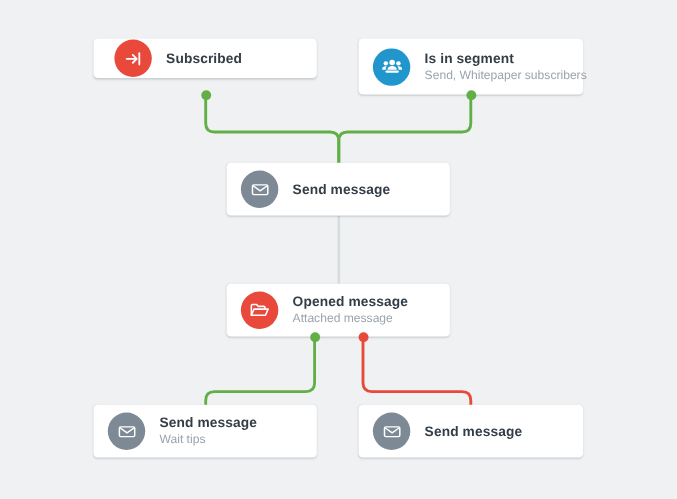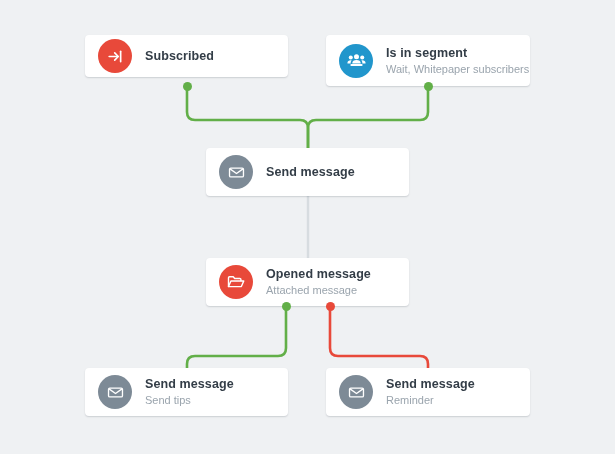--- a/index.html
+++ b/index.html
@@ -78,21 +78,21 @@
     color: #9aa4ad;
     line-height: 15px;
     margin-top: 1px;
     white-space: nowrap;
   }
 
   
   .card.single .card-text { justify-content: center; }
 
   
-  #card-subscribed      { left: 85px;  top: 35px;  width: 203px; height: 42px; }
+  #card-subscribed      { left: 85px;  top: 35px;  width: 203px; height: 36px; padding-left: 6px; }
   #card-segment         { left: 326px; top: 35px;  width: 204px; height: 51px; }
   #card-send-whitepaper { left: 206px; top: 148px; width: 203px; height: 48px; }
   #card-opened          { left: 206px; top: 258px; width: 203px; height: 48px; }
   #card-send-moretips   { left: 85px;  top: 368px; width: 203px; height: 48px; }
   #card-send-reminder   { left: 326px; top: 368px; width: 204px; height: 48px; }
 
   
   .dot {
     position: absolute;
     width: 9px;
@@ -144,21 +144,21 @@
         <circle cx="5.9" cy="9.4" r="2.5"></circle>
         <circle cx="20.1" cy="9.4" r="2.5"></circle>
         <path d="M13 12.4 c-3.1 0 -5.2 1.6 -5.2 3.6 v0.7 h10.4 v-0.7 c0 -2 -2.1 -3.6 -5.2 -3.6 z"></path>
         <path d="M5.9 12.8 c-2.4 0 -4.1 1.3 -4.1 2.9 v0.9 h4.0 v-1.1 c0 -1 0.4 -1.9 1.1 -2.6 c-0.3 -0.1 -0.6 -0.1 -1.0 -0.1 z"></path>
         <path d="M20.1 12.8 c2.4 0 4.1 1.3 4.1 2.9 v0.9 h-4.0 v-1.1 c0 -1 -0.4 -1.9 -1.1 -2.6 c0.3 -0.1 0.6 -0.1 1.0 -0.1 z"></path>
         <rect x="5.4" y="17.4" width="15.2" height="2.5" rx="1.2"></rect>
       </svg>
     </div>
     <div class="card-text">
       <div class="card-title">Is in segment</div>
-      <div class="card-sub">Wait, Whitepaper subscribers</div>
+      <div class="card-sub">Send, Whitepaper subscribers</div>
     </div>
   </div>
 
   <div class="card" id="card-send-whitepaper">
     <div class="card-icon" style="background:#7d8a96;">
       <svg width="19" height="19" viewBox="0 0 24 24" fill="none" stroke="#ffffff" stroke-width="1.7" stroke-linejoin="round">
         <rect x="3.2" y="6.4" width="17.6" height="11.2" rx="1.6"></rect>
         <path d="M3.8 7.4 L12 13.2 L20.2 7.4"></path>
       </svg>
     </div>
@@ -182,30 +182,29 @@
 
   <div class="card" id="card-send-moretips">
     <div class="card-icon" style="background:#7d8a96;">
       <svg width="19" height="19" viewBox="0 0 24 24" fill="none" stroke="#ffffff" stroke-width="1.7" stroke-linejoin="round">
         <rect x="3.2" y="6.4" width="17.6" height="11.2" rx="1.6"></rect>
         <path d="M3.8 7.4 L12 13.2 L20.2 7.4"></path>
       </svg>
     </div>
     <div class="card-text">
       <div class="card-title">Send message</div>
-      <div class="card-sub">Send tips</div>
+      <div class="card-sub">Wait tips</div>
     </div>
   </div>
 
   <div class="card" id="card-send-reminder">
     <div class="card-icon" style="background:#7d8a96;">
       <svg width="19" height="19" viewBox="0 0 24 24" fill="none" stroke="#ffffff" stroke-width="1.7" stroke-linejoin="round">
         <rect x="3.2" y="6.4" width="17.6" height="11.2" rx="1.6"></rect>
         <path d="M3.8 7.4 L12 13.2 L20.2 7.4"></path>
       </svg>
     </div>
     <div class="card-text">
       <div class="card-title">Send message</div>
-      <div class="card-sub">Reminder</div>
     </div>
   </div>
 
 </div>
 
 </body></html>

